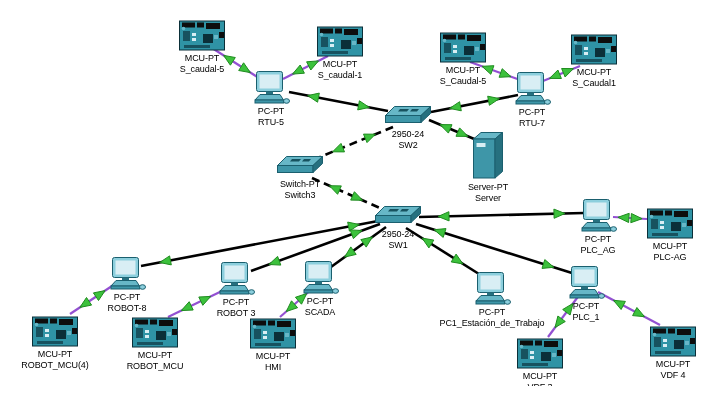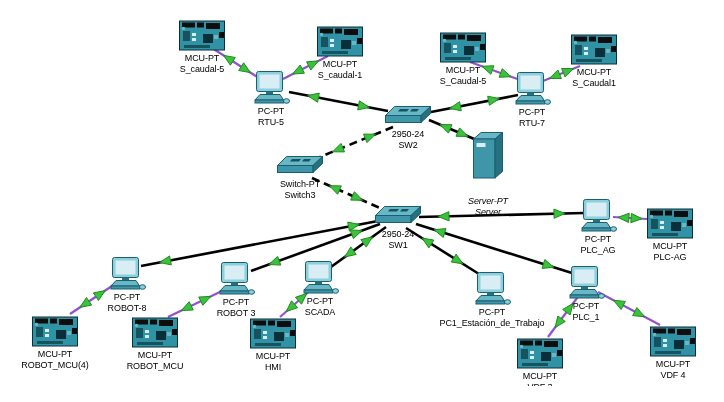--- a/index.html
+++ b/index.html
@@ -223,21 +223,21 @@
         <span>Switch3</span>
       </div>
       <div class="device" style="left: 473px; top: 132px;">
         <span class="icon"><svg width="30" height="48" viewBox="0 0 30 48">
     <polygon points="8,0.5 29.5,0.5 22,7 0.5,7" fill="#67b7c7" stroke="#1a5f6e"></polygon>
     <rect x="0.5" y="7" width="21.5" height="39" fill="#3e96a8" stroke="#1a5f6e"></rect>
     <polygon points="22,7 29.5,0.5 29.5,39.5 22,46" fill="#26707f" stroke="#1a5f6e"></polygon>
     <rect x="3.5" y="11" width="9" height="4" fill="#d9eef4"></rect>
   </svg></span>
       </div>
-      <div class="dev-label" style="left: 488px; top: 196px; font-style: italic;">
+      <div class="dev-label" style="left: 488px; top: 182px;">
         <span>Server-PT</span>
         <span>Server</span>
       </div>
       <div class="device" style="left: 375px; top: 206px;">
         <span class="icon"><svg width="46" height="21" viewBox="0 0 46 21">
     <polygon points="9.5,0.5 45.5,0.5 36,9.5 0.5,9.5" fill="#67b7c7" stroke="#1a5f6e"></polygon>
     <polygon points="15,3 24,3 22,5.5 13,5.5" fill="#17525f"></polygon>
     <polygon points="27,3 34,3 32,5.5 25,5.5" fill="#17525f"></polygon>
     <rect x="0.5" y="9.5" width="35.5" height="7" fill="#3e96a8" stroke="#1a5f6e"></rect>
     <polygon points="36,9.5 45.5,0.5 45.5,7.5 36,16.5" fill="#26707f" stroke="#1a5f6e"></polygon>

